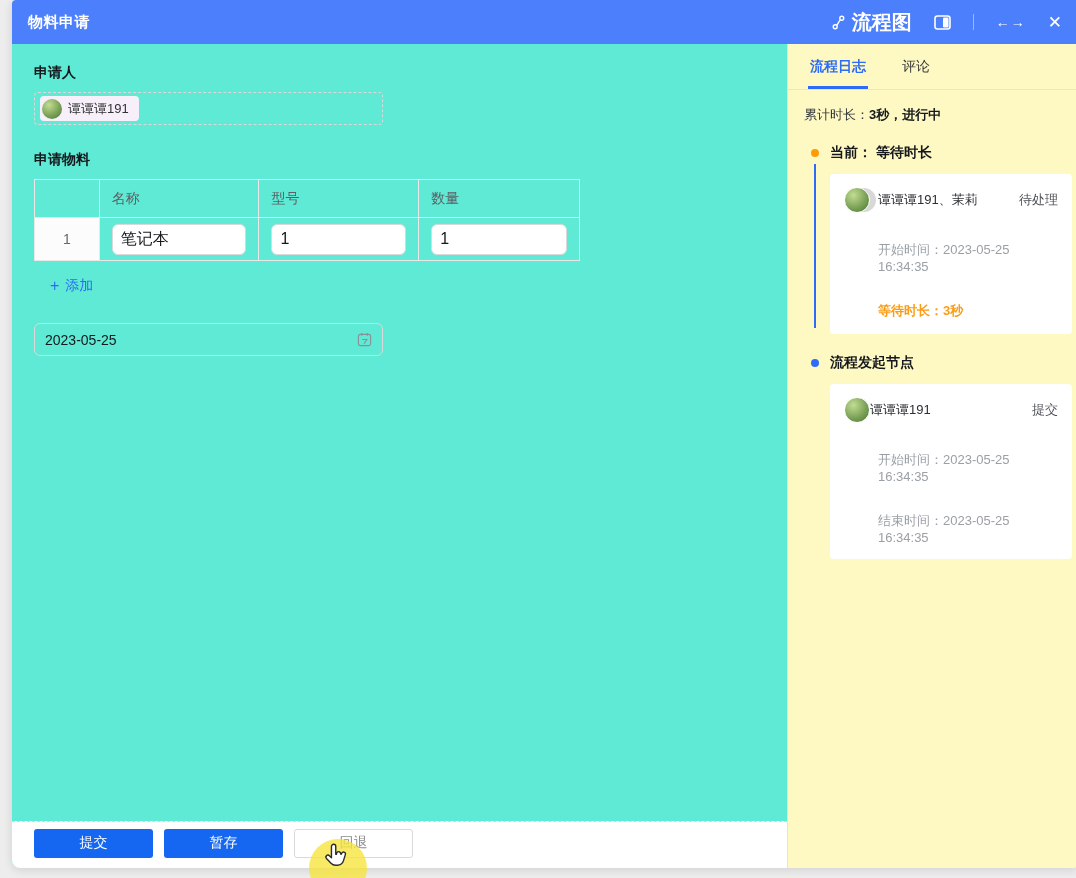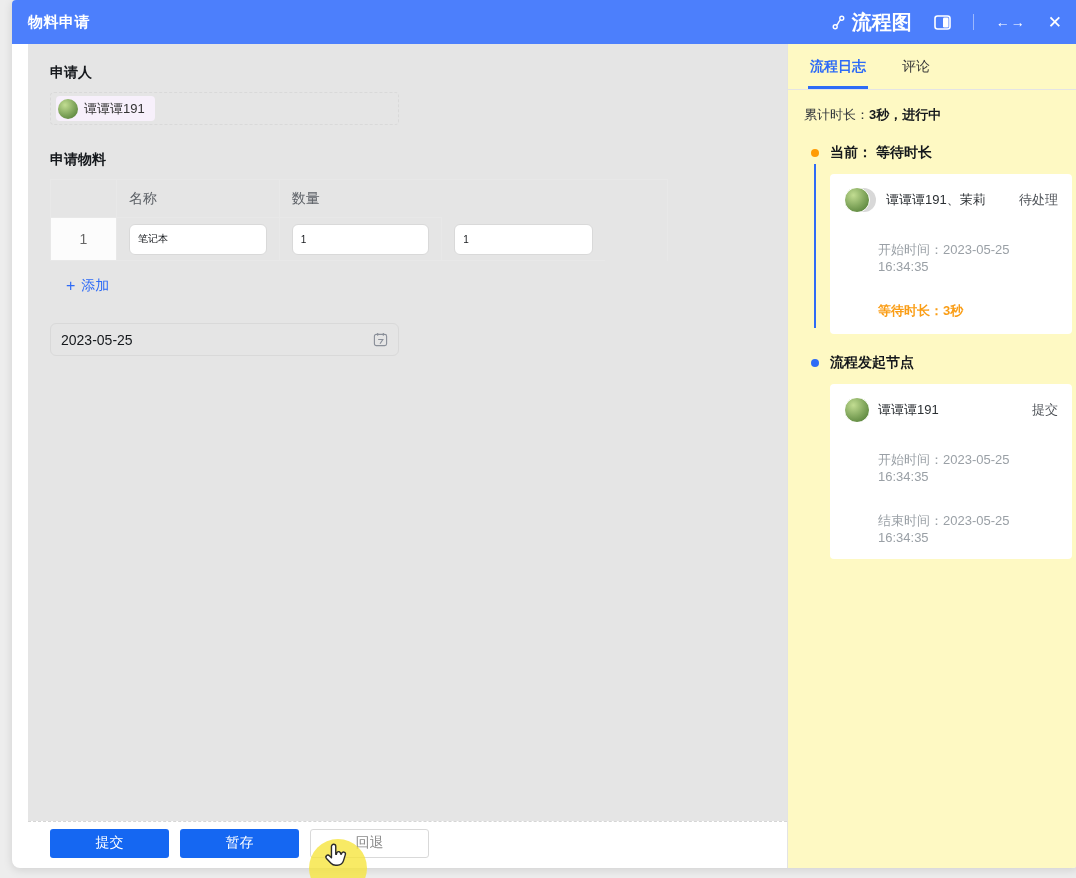--- a/index.html
+++ b/index.html
@@ -26,49 +26,49 @@
   }
   .hdr-title { font-size:15px; font-weight:bold; letter-spacing:.5px; }
   .hdr-right { margin-left:auto; display:flex; align-items:center; gap:22px; }
   .hdr-flow { display:flex; align-items:center; gap:6px; cursor:pointer; font-size:20px; font-weight:bold; }
   .hdr-icon { display:flex; align-items:center; cursor:pointer; }
   .hdr-divider { width:1px; height:16px; background:rgba(255,255,255,.45); }
   .hdr-arrows { font-size:14px; letter-spacing:1px; cursor:pointer; font-weight:bold; }
   .hdr-close { font-size:17px; cursor:pointer; line-height:1; }
   
   .split { flex:1; display:flex; min-height:0; }
-  .main { flex:1; position:relative; background:#e5e5e5; padding:20px 22px 60px 22px; overflow:hidden;margin-left:16px; }
+  .main { flex:1; position:relative; background:#5eead4; padding:20px 22px 60px 22px; overflow:hidden; }
   
   .f-label { font-weight:bold; font-size:14px; color:#15181c; margin-bottom:10px; }
   .applicant-box {
     width:349px; height:33px; border:1px dashed #d9d9d9; border-radius:4px;
     display:flex; align-items:center; padding:0 5px; margin-bottom:26px;
   }
   .person-tag {
     display:inline-flex; align-items:center; height:25px; background:#f7f0fb;
     border-radius:4px; padding:0 10px 0 2px; gap:6px; font-size:13px; color:#333;
   }
   .avatar {
     width:20px; height:20px; border-radius:50%;
     background:radial-gradient(circle at 35% 30%, #c2dd92, #7ca258 55%, #537e36 90%);
     flex:0 0 auto;
   }
   
-  .mat-table { width:618px; border:1px solid #e8e8e8; border-bottom:none; margin-bottom:12px; }
+  .mat-table { width:546px; border:1px solid #e8e8e8; border-bottom:none; margin-bottom:12px; }
   .t-row { display:flex; }
   .t-cell { border-right:1px solid #e8e8e8; border-bottom:1px solid #e8e8e8; display:flex; align-items:center; }
   .t-cell:last-child { border-right:none; }
   .c-idx { width:66px; justify-content:center; }
   .c-col { width:calc((554px - 66px)/3); padding:0 12px; }
   .t-head .t-cell { height:38px; color:#5c6066; font-size:14px; }
   .t-data .t-cell { height:43px; }
   .t-data .c-idx { color:#666; background:#fcfcfc; }
   .cell-input {
     width:100%; height:31px; border:1px solid #d9d9d9; border-radius:6px;
-    padding:10px 8px; font-size:10px; color:#15181c; outline:none;
+    padding:10px 8px; font-size:16px; color:#15181c; outline:none;
     font-family:inherit; background:#fff;
   }
   .add-link { display:inline-flex; align-items:center; gap:6px; color:#2e6bf6; font-size:14px; cursor:pointer; margin:4px 0 28px 16px; }
   .add-plus { font-size:16px; line-height:1; }
   .date-box {
     width:349px; height:33px; border:1px solid #d9d9d9; border-radius:6px;
     display:flex; align-items:center; padding:0 10px; color:#15181c;
   }
   .date-box .cal { margin-left:auto; color:#8a8f99; display:flex; }
   
@@ -99,21 +99,21 @@
   .dot-blue { background:#2e6bf6; }
   .node-line { position:absolute; left:12px; top:20px; bottom:6px; width:2px; background:#2e6bf6; }
   .node-title { font-size:14px; font-weight:bold; color:#15181c; margin-bottom:12px; }
   .card { background:#fff; border-radius:4px; padding:13px 14px 14px 14px; margin-bottom:20px; font-size:13px; }
   .card-top { display:flex; align-items:center; }
   .card-avatars { position:relative; width:26px; height:26px; flex:0 0 auto; }
   .card-avatars .av-back { position:absolute; left:8px; top:1px; width:24px; height:24px; border-radius:50%; background:#d8d8d8; }
   .card-avatars .av-front { position:absolute; left:0; top:0; width:26px; height:26px; border-radius:50%;
     background:radial-gradient(circle at 35% 30%, #c2dd92, #7ca258 55%, #537e36 90%); border:1px solid #fff; }
   .card-avatars.stacked { width:34px; }
-  .card-names { margin-left:8px; color:#2b2f33; flex:1; white-space:nowrap; overflow:hidden; }
+  .card-names { color:#2b2f33; flex:1; white-space:nowrap; overflow:hidden; }
   .card-status { color:#4d5157; margin-left:8px; flex:0 0 auto;text-align:center; }
   .card-row { margin-top:28px; padding-left:34px; color:#9aa0a6; }
   .card-row.wait { color:#fa9d15; font-weight:bold; }
   
   .click-halo {
     position:absolute; left:309px; top:839px; width:58px; height:58px; border-radius:50%;
     background:rgba(246,228,58,.78); z-index:50; pointer-events:none;
   }
   .cursor-hand { position:absolute; left:322px; top:843px; z-index:51; pointer-events:none; }
 </style>
@@ -157,20 +157,21 @@
           <span class="avatar"></span>
           <span>谭谭谭191</span>
         </span>
       </div>
 
       <div class="f-label">申请物料</div>
       <div class="mat-table">
         <div class="t-row t-head">
           <div class="t-cell c-idx"></div>
           <div class="t-cell c-col">名称</div>
+          <div class="t-cell c-col">型号</div>
           <div class="t-cell c-col">数量</div>
         </div>
         <div class="t-row t-data">
           <div class="t-cell c-idx">1</div>
           <div class="t-cell c-col">
             <input class="cell-input" value="笔记本" style="">
           </div>
           <div class="t-cell c-col">
             <input class="cell-input" value="1" style="">
           </div>

